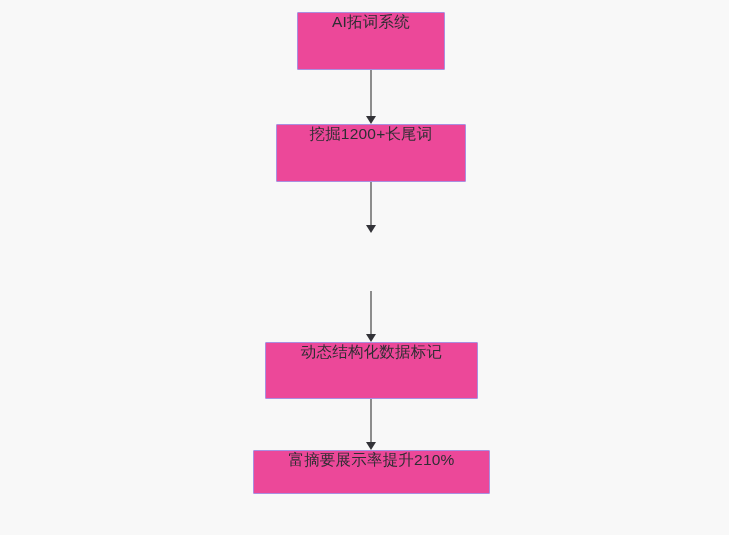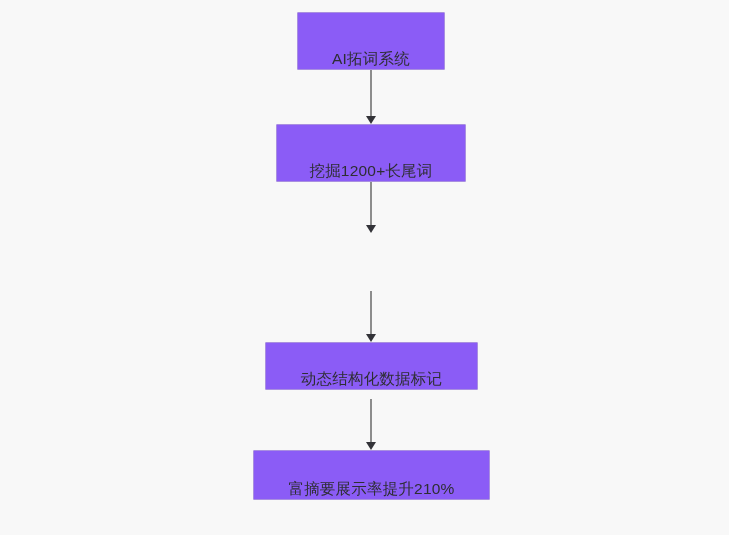--- a/index.html
+++ b/index.html
@@ -16,24 +16,24 @@
   }
   #flow-canvas {
     position: relative;
     width: 729px;
     height: 535px;
     background: #f8f8f8;
   }
   .node {
     position: absolute;
     box-sizing: border-box;
-    background: #8b5cf6;
+    background: #ec4899;
     border: 1.6px solid #a98fe0;
     display: flex;
-    align-items: flex-end;
+    align-items: flex-start;
     justify-content: center;
     border-radius: 1px;
   }
   .node-label {
     font-size: 15.5px;
     color: #2e2e33;
     line-height: 1.2;
     letter-spacing: 0.2px;
     white-space: nowrap;
     font-family: "Liberation Sans", "DejaVu Sans", sans-serif;
@@ -88,21 +88,21 @@
 
   <div class="node" style="left:297px; top:12px; width:148px; height:58px;">
     <span class="node-label">AI拓词系统</span>
   </div>
 
   <div class="node" style="left:276px; top:124px; width:190px; height:58px;">
     <span class="node-label">挖掘1200+长尾词</span>
   </div>
 
 
-  <div class="node" style="left:265px; top:342px; width:213px; height:48px;">
+  <div class="node" style="left:265px; top:342px; width:213px; height:57px;">
     <span class="node-label">动态结构化数据标记</span>
   </div>
 
-  <div class="node" style="left:253px; top:450px; width:237px; height:50px;">
+  <div class="node" style="left:253px; top:450px; width:237px; height:44px;">
     <span class="node-label">富摘要展示率提升210%</span>
   </div>
 
 </div>
 
 </body></html>

